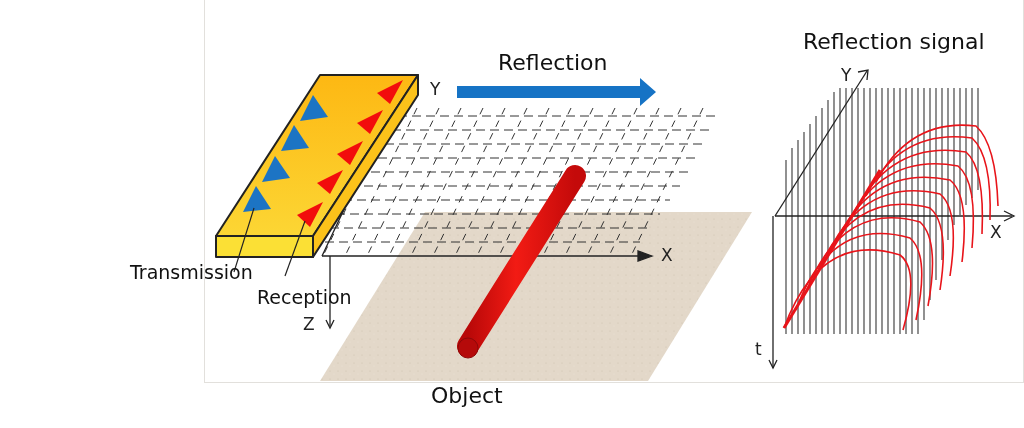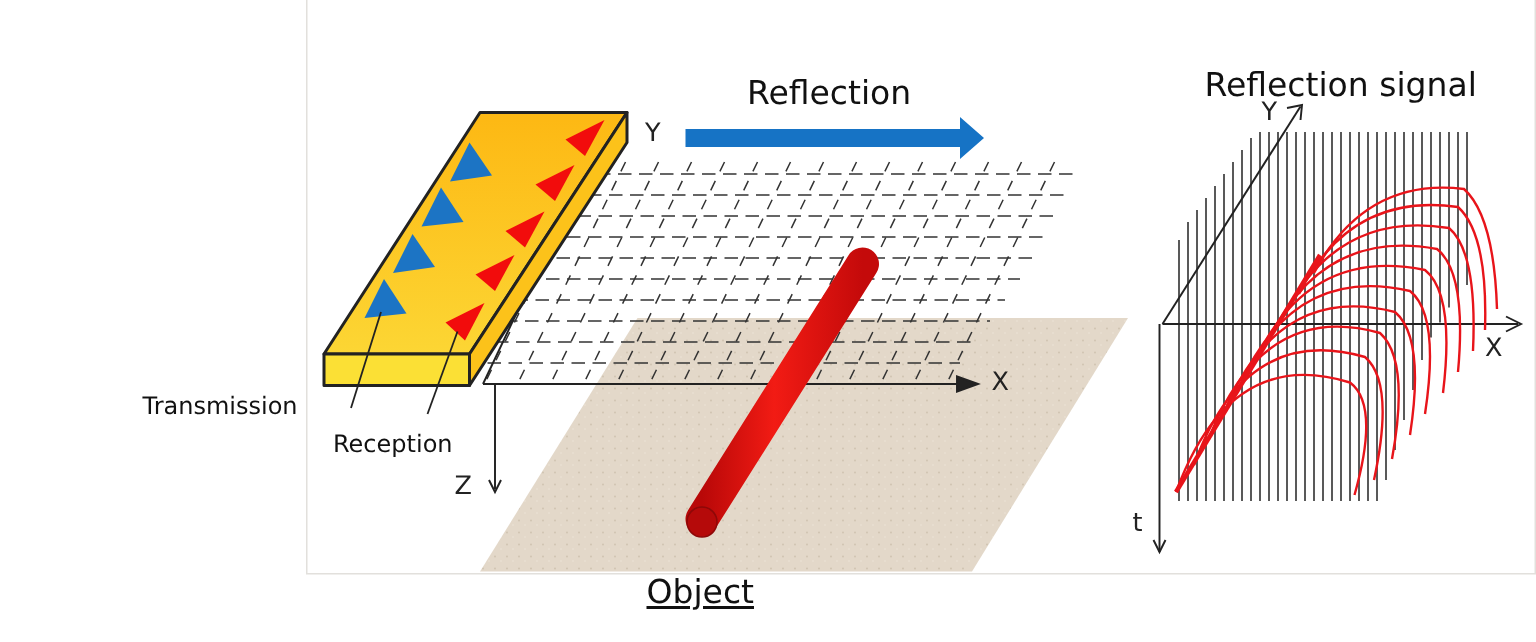--- a/index.html
+++ b/index.html
@@ -1,21 +1,21 @@
 <!DOCTYPE html>
 <html><head>
 <meta charset="utf-8">
 <style>
   html, body { margin:0; padding:0; background:#ffffff; }
   body { width:1024px; height:428px; position:relative; overflow:hidden; font-family:"DejaVu Sans", sans-serif; }
   .frame { position:absolute; left:204px; top:-2px; width:818px; height:383px; border:1px solid #e2e0dc; background:#fff; }
   svg.diagram { position:absolute; left:0; top:0; }
   .lbl { position:absolute; color:#111; white-space:nowrap; line-height:1; }
   .lbl-big { font-size:22px; }
-  .lbl-mid { font-size:16px; }
+  .lbl-mid { font-size:19px;margin-left:35px; }
   .lbl-axis { font-size:17px; color:#222; }
 </style>
 </head>
 <body>
 
 <div class="frame"></div>
 
 <svg class="diagram" width="1024" height="428" viewBox="0 0 1024 428">
   <defs>
     <linearGradient id="topGrad" x1="0" y1="0" x2="0" y2="1">
@@ -164,23 +164,23 @@
       <path d="M846,226 Q882,152 958,166 Q978,182 972,248"></path>
       <path d="M856,210 Q892,140 966,152 Q985,168 982,234"></path>
       <path d="M866,196 Q900,128 972,138 Q992,156 990,220"></path>
       <path d="M876,182 Q910,118 976,126 Q996,144 998,206"></path>
       <path d="M784,328 L880,170" stroke-width="3"></path>
     </g>
   </g>
 </svg>
 
 <div class="lbl lbl-big" style="left:498px;top:52px;">Reflection</div>
-<div class="lbl lbl-big" style="left:803px;top:47px;text-align:right;">Reflection signal</div>
+<div class="lbl lbl-big" style="left:803px;top:31px;text-align:right;">Reflection signal</div>
 <div class="lbl lbl-mid" style="left:95px;top:263px;">Transmission</div>
 <div class="lbl lbl-mid" style="left:222px;top:288px;">Reception</div>
-<div class="lbl lbl-big" style="left:431px;top:385px;text-decoration:underline;">Object</div>
+<div class="lbl lbl-big" style="left:431px;top:385px;">Object</div>
 
 <div class="lbl lbl-axis" style="left:430px;top:81px;">Y</div>
 <div class="lbl lbl-axis" style="left:661px;top:247px;">X</div>
 <div class="lbl lbl-axis" style="left:303px;top:316px;">Z</div>
 <div class="lbl lbl-axis" style="left:841px;top:67px;">Y</div>
 <div class="lbl lbl-axis" style="left:990px;top:224px;">X</div>
 <div class="lbl lbl-axis" style="left:755px;top:341px;">t</div>
 
 </body></html>

